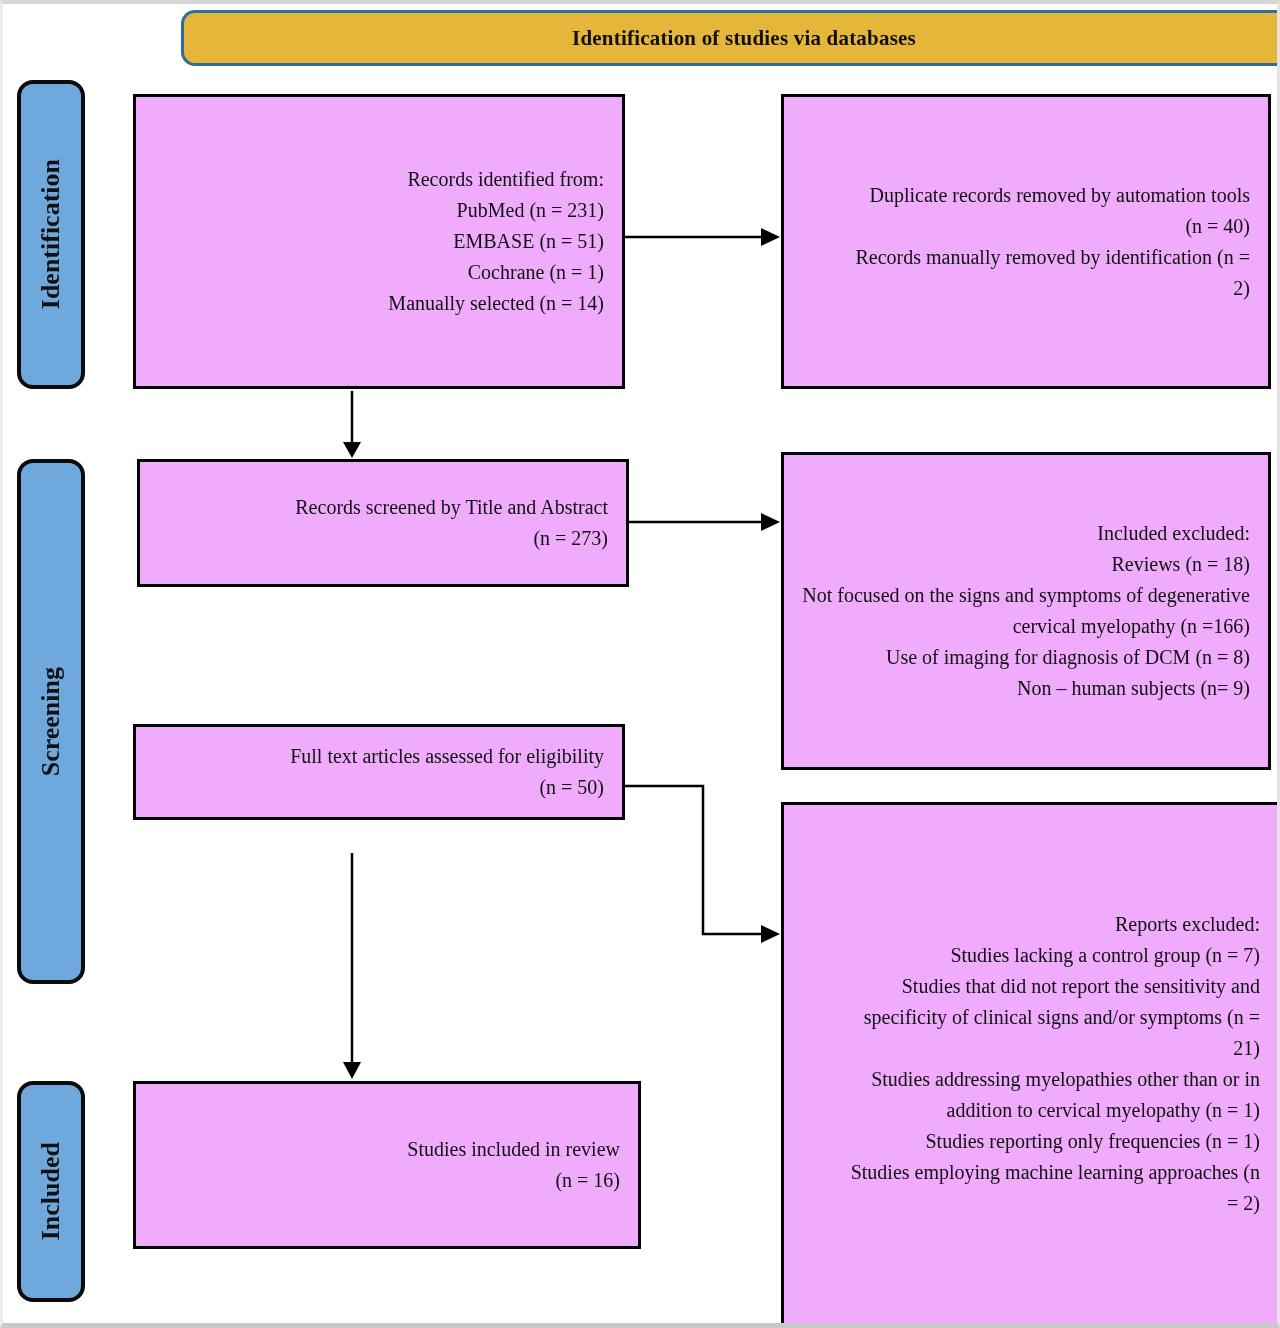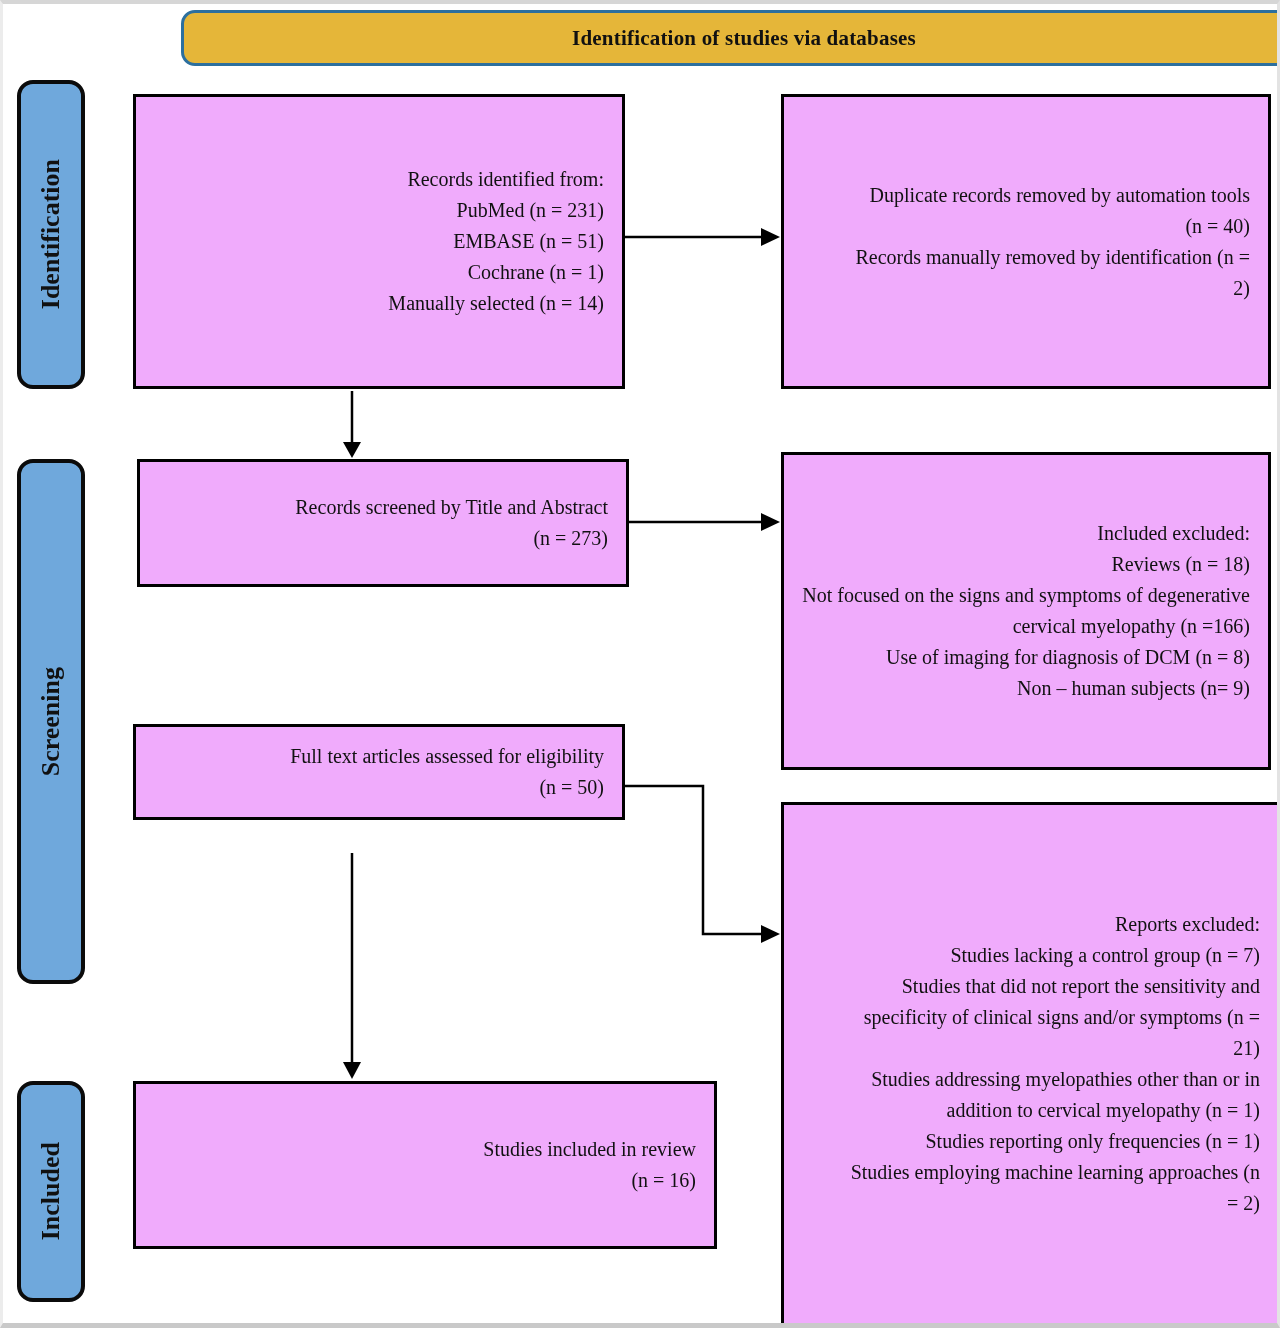--- a/index.html
+++ b/index.html
@@ -87,21 +87,21 @@
     text-align: right;
   }
   .box .indent { padding-left: 46px; }
   .multiline { white-space: pre-line; }
   .box-records-identified { left: 130px; top: 90px;  width: 492px; height: 295px; }
   .box-records-removed    { left: 778px; top: 90px;  width: 490px; height: 295px; }
   .box-records-screened   { left: 134px; top: 455px; width: 492px; height: 128px; }
   .box-records-excluded   { left: 778px; top: 448px; width: 490px; height: 318px; }
   .box-full-text          { left: 130px; top: 720px; width: 492px; height: 96px; }
   .box-reports-excluded   { left: 778px; top: 798px; width: 500px; height: 524px; }
-  .box-studies-included   { left: 130px; top: 1077px; width: 584px; height: 168px; }
+  .box-studies-included   { left: 130px; top: 1077px; width: 508px; height: 168px; }
 </style>
 </head>
 <body>
 
 <div class="canvas">
 
   <svg class="arrows" viewBox="0 0 1280 1328" xmlns="http://www.w3.org/2000/svg">
     <g>
       <line x1="622" y1="233" x2="760" y2="233" stroke="#000" stroke-width="2.5"></line>
       <polygon points="758,224 758,242 777,233" fill="#000"></polygon>

